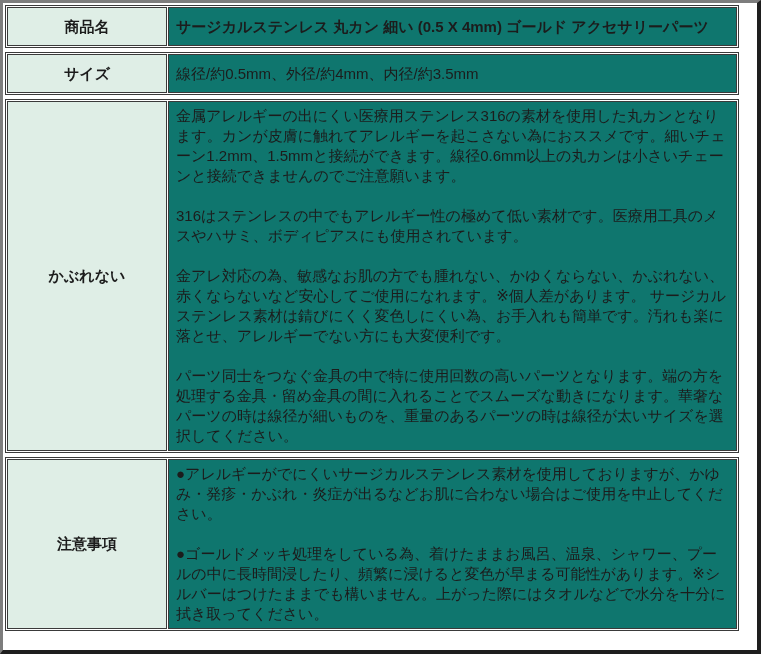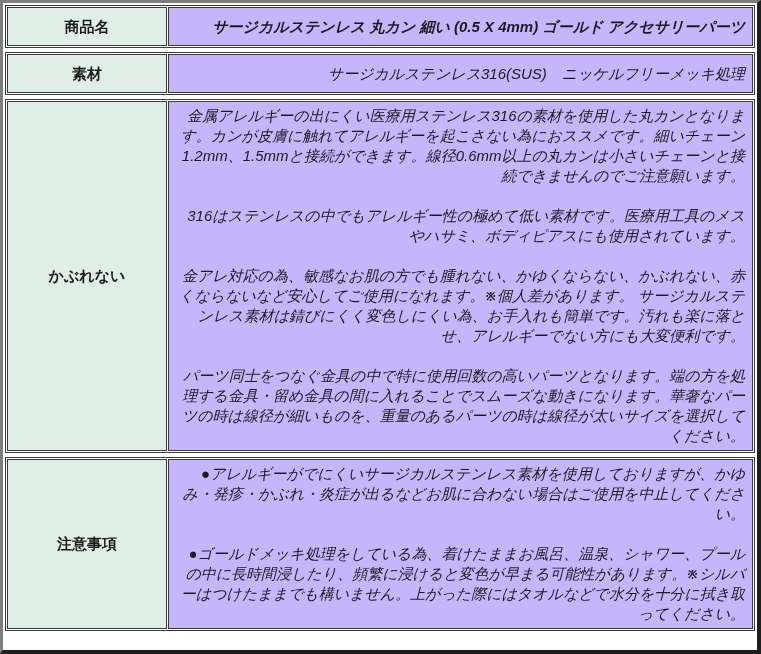--- a/index.html
+++ b/index.html
@@ -14,21 +14,21 @@
     color: #1c1c1c;
   }
   .frame {
     box-sizing: border-box;
     width: 761px;
     height: 654px;
     border-top: 3px solid #7d7d7d;
     border-left: 3px solid #7d7d7d;
     border-right: 4px solid #1e1e1e;
     border-bottom: 4px solid #1e1e1e;
-    padding: 2px 2px 0 2px;
+    padding: 2px 18px 0 2px;
     background: #ffffff;
   }
   table.row {
     width: 100%;
     border-collapse: separate;
     border-spacing: 1px;
     border: 1px solid #3a3a3a;
     background: #ffffff;
     margin-bottom: 4px;
     table-layout: fixed;
@@ -40,54 +40,53 @@
     vertical-align: middle;
   }
   td.label {
     width: 150px;
     background: #dfeee6;
     text-align: center;
     font-weight: bold;
     padding: 2px 4px;
   }
   td.value {
-    background: #c4b5fd;
+    background: #0f766e;
     padding: 4px 7px;
     white-space: pre-line;
     word-break: break-all;
-    text-align: right;
-    font-style: italic;
+    text-align: left;
   }
   .row-small td { height: 29px; }
   .row-title td.value { font-weight: bold; }
   td.value.top { vertical-align: middle; }
 </style>
 </head>
 <body>
 
 <div class="frame">
 
   <table class="row row-small row-title">
     <tbody>
         <tr>
       <td class="label">商品名</td>
       <td class="value">サージカルステンレス 丸カン 細い (0.5 X 4mm) ゴールド アクセサリーパーツ</td>
     </tr>
   </tbody>
     </table>
 
-
   <table class="row row-small">
     <tbody>
         <tr>
-      <td class="label">素材</td>
-      <td class="value">サージカルステンレス316(SUS)　ニッケルフリーメッキ処理</td>
+      <td class="label">サイズ</td>
+      <td class="value">線径/約0.5mm、外径/約4mm、内径/約3.5mm</td>
     </tr>
   </tbody>
     </table>
+
 
 
   <table class="row">
     <tbody>
         <tr>
       <td class="label">かぶれない</td>
       <td class="value top">金属アレルギーの出にくい医療用ステンレス316の素材を使用した丸カンとなります。カンが皮膚に触れてアレルギーを起こさない為におススメです。細いチェーン1.2mm、1.5mmと接続ができます。線径0.6mm以上の丸カンは小さいチェーンと接続できませんのでご注意願います。
 
 316はステンレスの中でもアレルギー性の極めて低い素材です。医療用工具のメスやハサミ、ボディピアスにも使用されています。
 

